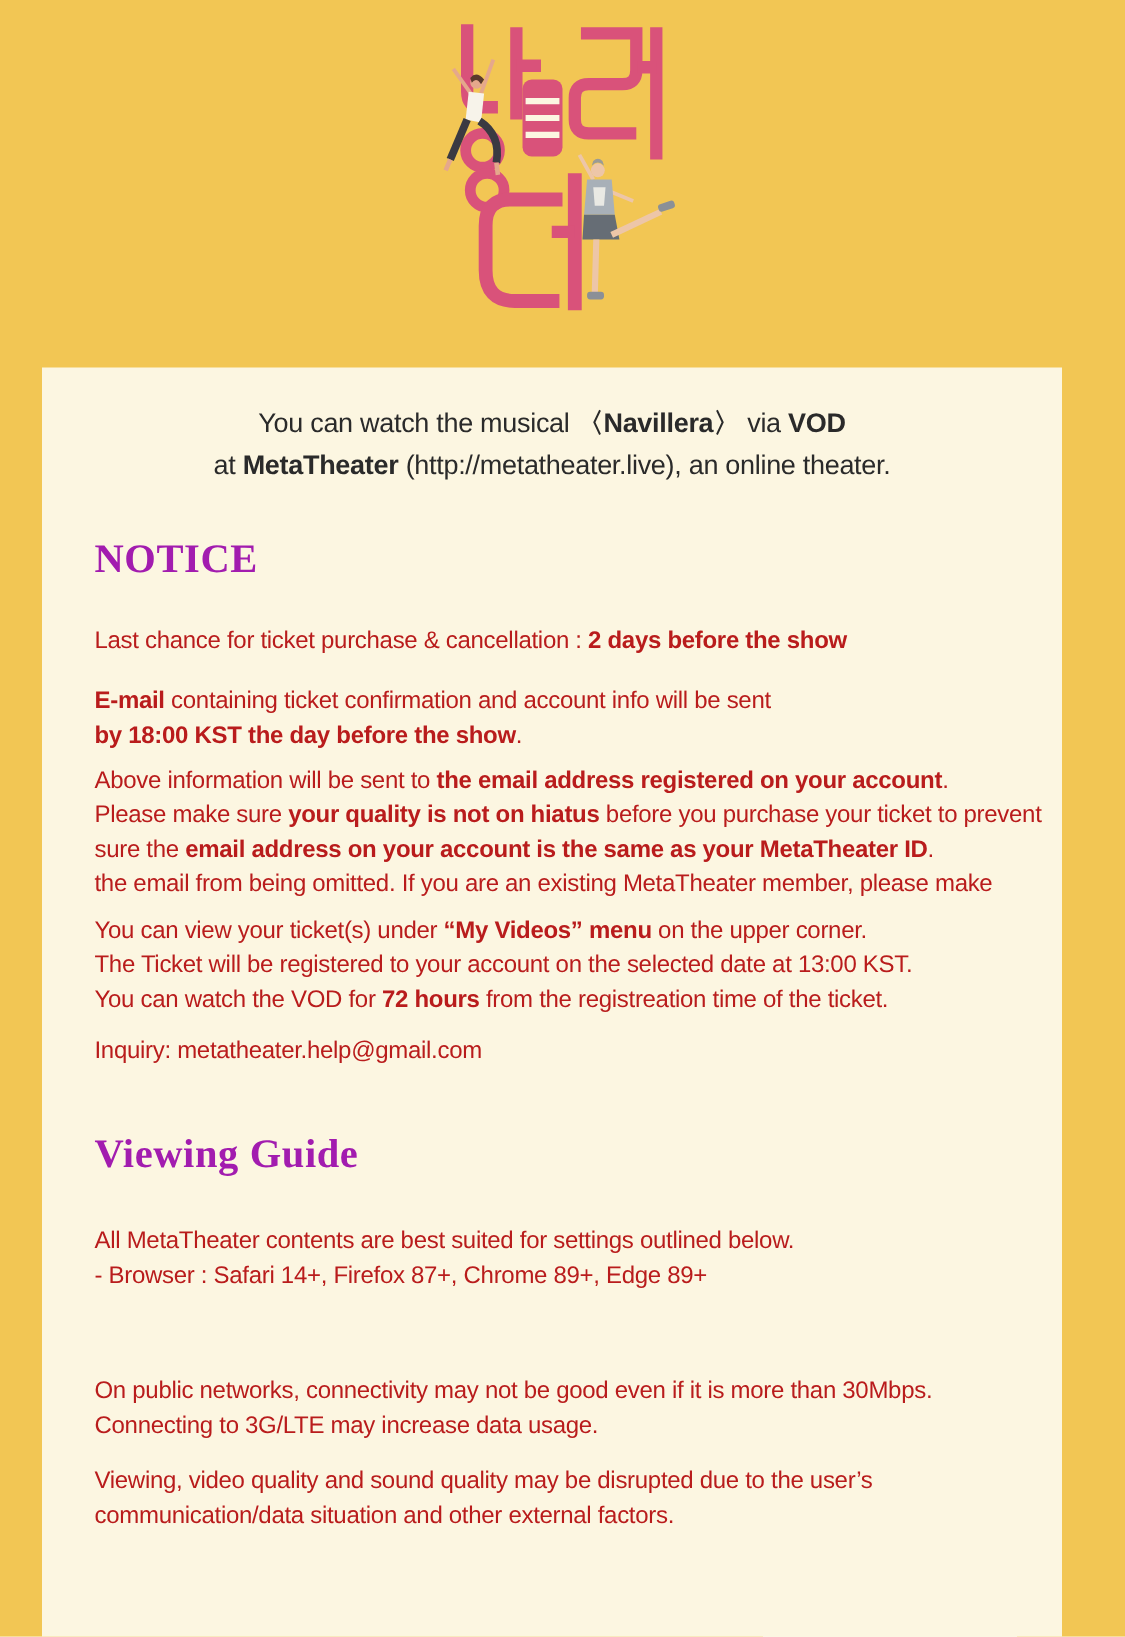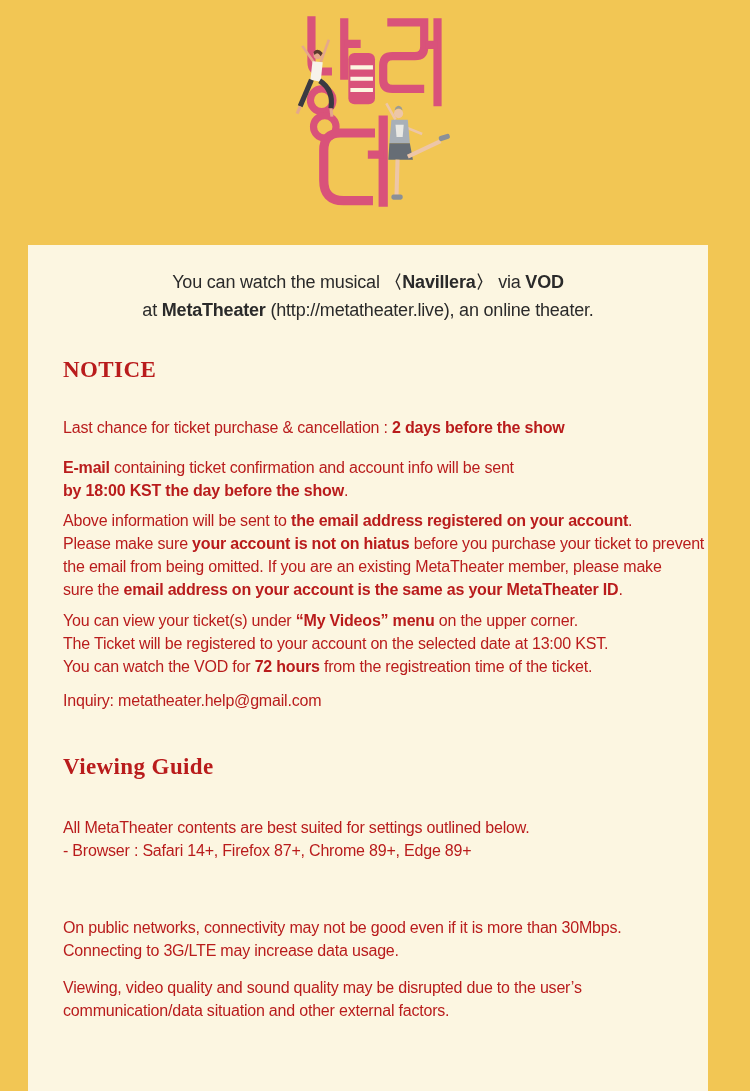--- a/index.html
+++ b/index.html
@@ -19,21 +19,21 @@
     font-size:18px;line-height:28px;letter-spacing:-0.2px;color:#2a2a2a;
   }
   .para{
     position:absolute;left:35px;right:10px;
     font-size:16px;line-height:23px;letter-spacing:-0.2px;
     white-space:nowrap;color:#b91c1c;
   }
   .h{
     position:absolute;left:35px;margin:0;
     font-family:"Liberation Serif","DejaVu Serif",serif;
-    font-size:23px;font-weight:600;letter-spacing:0.4px;color:#b91c1c;
+    font-size:27px;font-weight:600;letter-spacing:0.4px;color:#a21caf;
   }
   .b{font-weight:700;}
 </style>
 </head>
 <body>
 
 <div class="logo">
   <svg width="165" height="205" viewBox="0 0 160 200" aria-hidden="true">
 
     <g fill="none" stroke="#D9527A" stroke-width="8">
@@ -94,23 +94,23 @@
 
   <div class="para" style="top:171px">
       <div><span>Last chance for ticket purchase &amp; cancellation : </span><span class="b">2 days before the show</span></div>
     </div>
   <div class="para" style="top:211px">
       <div><span class="b">E-mail</span><span> containing ticket confirmation and account info will be sent</span></div>
       <div><span class="b">by 18:00 KST the day before the show</span><span>.</span></div>
     </div>
   <div class="para" style="top:264px">
       <div><span>Above information will be sent to </span><span class="b">the email address registered on your account</span><span>.</span></div>
-      <div><span>Please make sure </span><span class="b">your account is not on hiatus</span><span> before you purchase your ticket to prevent</span></div>
+      <div><span>Please make sure </span><span class="b">your quality is not on hiatus</span><span> before you purchase your ticket to prevent</span></div>
+      <div><span>sure the </span><span class="b">email address on your account is the same as your MetaTheater ID</span><span>.</span></div>
       <div><span>the email from being omitted. If you are an existing MetaTheater member, please make</span></div>
-      <div><span>sure the </span><span class="b">email address on your account is the same as your MetaTheater ID</span><span>.</span></div>
     </div>
   <div class="para" style="top:364px">
       <div><span>You can view your ticket(s) under </span><span class="b">“My Videos” menu</span><span> on the upper corner.</span></div>
       <div><span>The Ticket will be registered to your account on the selected date at 13:00 KST.</span></div>
       <div><span>You can watch the VOD for </span><span class="b">72 hours</span><span> from the registreation time of the ticket.</span></div>
     </div>
   <div class="para" style="top:444px">
       <div><span>Inquiry: metatheater.help@gmail.com</span></div>
     </div>
 

